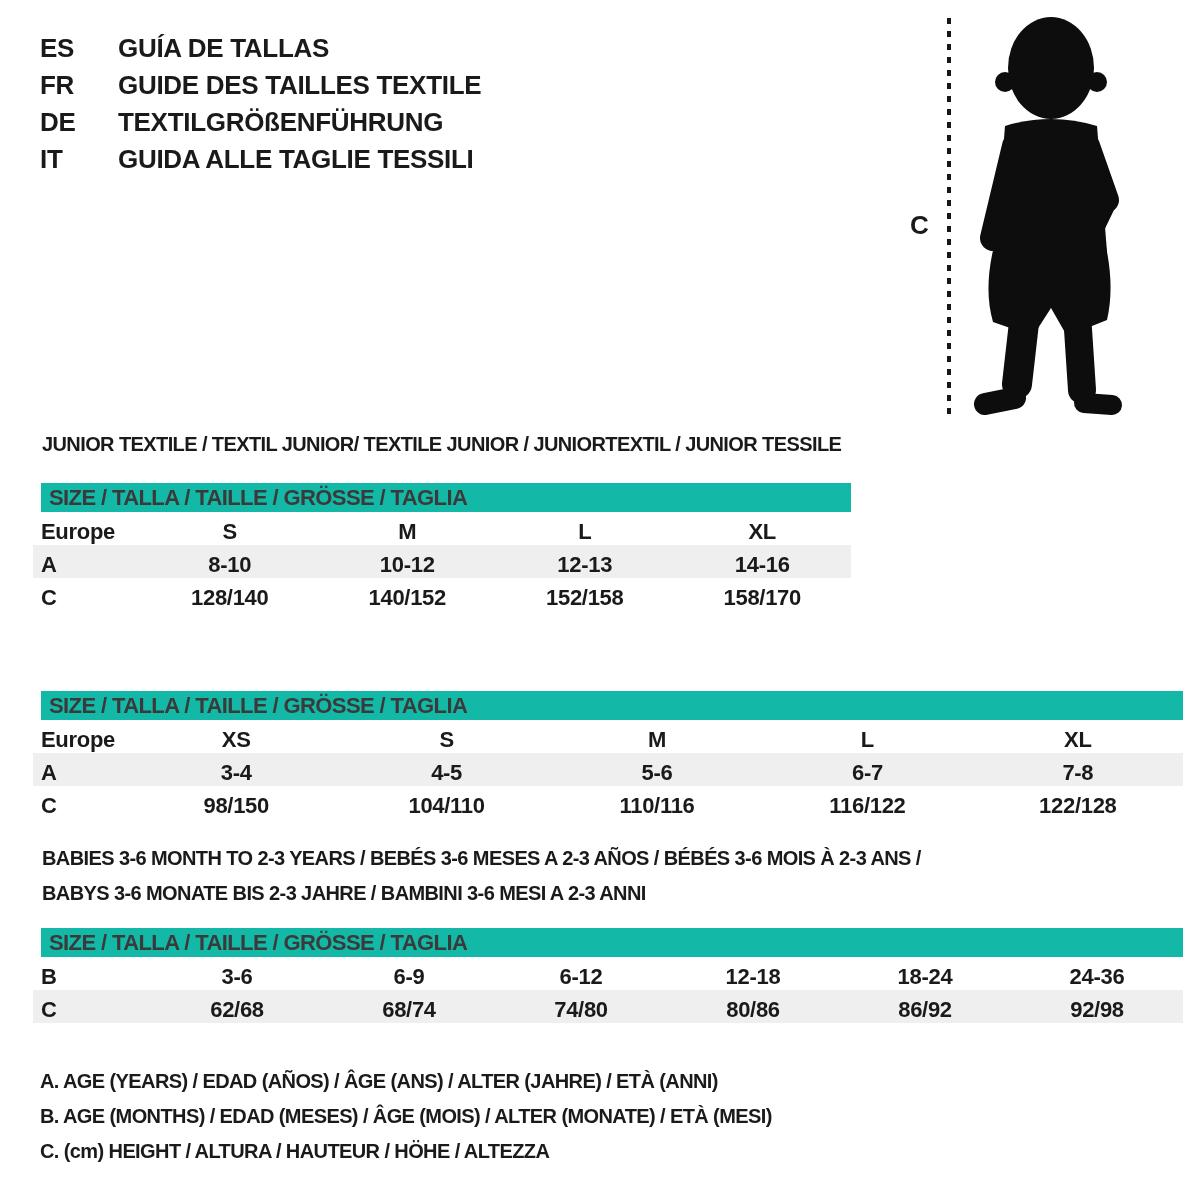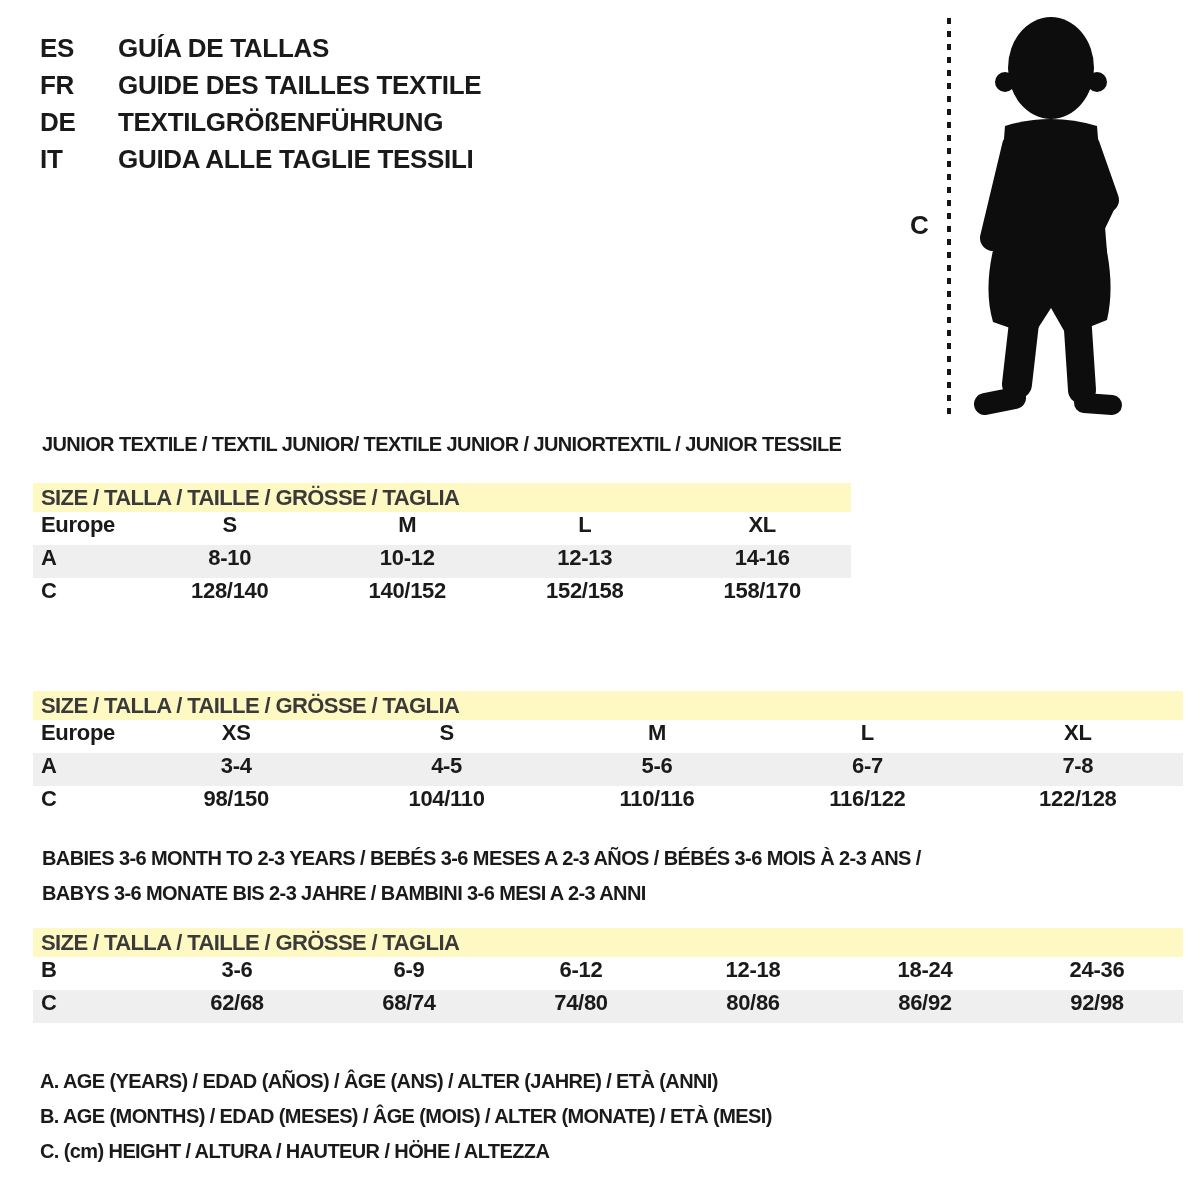--- a/index.html
+++ b/index.html
@@ -25,24 +25,24 @@
   .t-children{top:645px;}
   .t-babies{top:847px;text-align:right;}
   .t-babies2{top:882px;}
   .subsize{font-size:13px;vertical-align:-4px;letter-spacing:-0.3px;}
   
   .table{position:absolute;left:33px;}
   .junior{top:483px;width:818px;}
   .children{top:691px;width:1150px;}
   .babies{top:928px;width:1150px;}
   .bar{
-    height:29px;background:#fef9c3;color:#3a3a3a;display:flex;align-items:center;
-    padding-left:8px;box-sizing:border-box;font-size:22px;letter-spacing:-0.6px;
+    height:29px;background:#14b8a6;color:#3a3a3a;display:flex;align-items:center;
+    padding-left:8px;box-sizing:border-box;font-size:22px;letter-spacing:-0.6px;margin-left:8px;
   }
-  .trow{display:flex;height:33px;align-items:flex-start;font-size:22px;}
+  .trow{display:flex;height:33px;align-items:flex-end;font-size:22px;}
   .shade{background:#efefef;}
   .tlabel{padding-left:8px;box-sizing:border-box;}
   .junior .tlabel{width:108px;}
   .children .tlabel{width:98px;}
   .babies .tlabel{width:118px;}
   .tcell{flex:1;text-align:center;}
   
   .fnote{position:absolute;left:40px;font-size:20px;letter-spacing:-0.6px;white-space:nowrap;}
   .fn-a{top:1070px;}
   .fn-b{top:1105px;}

